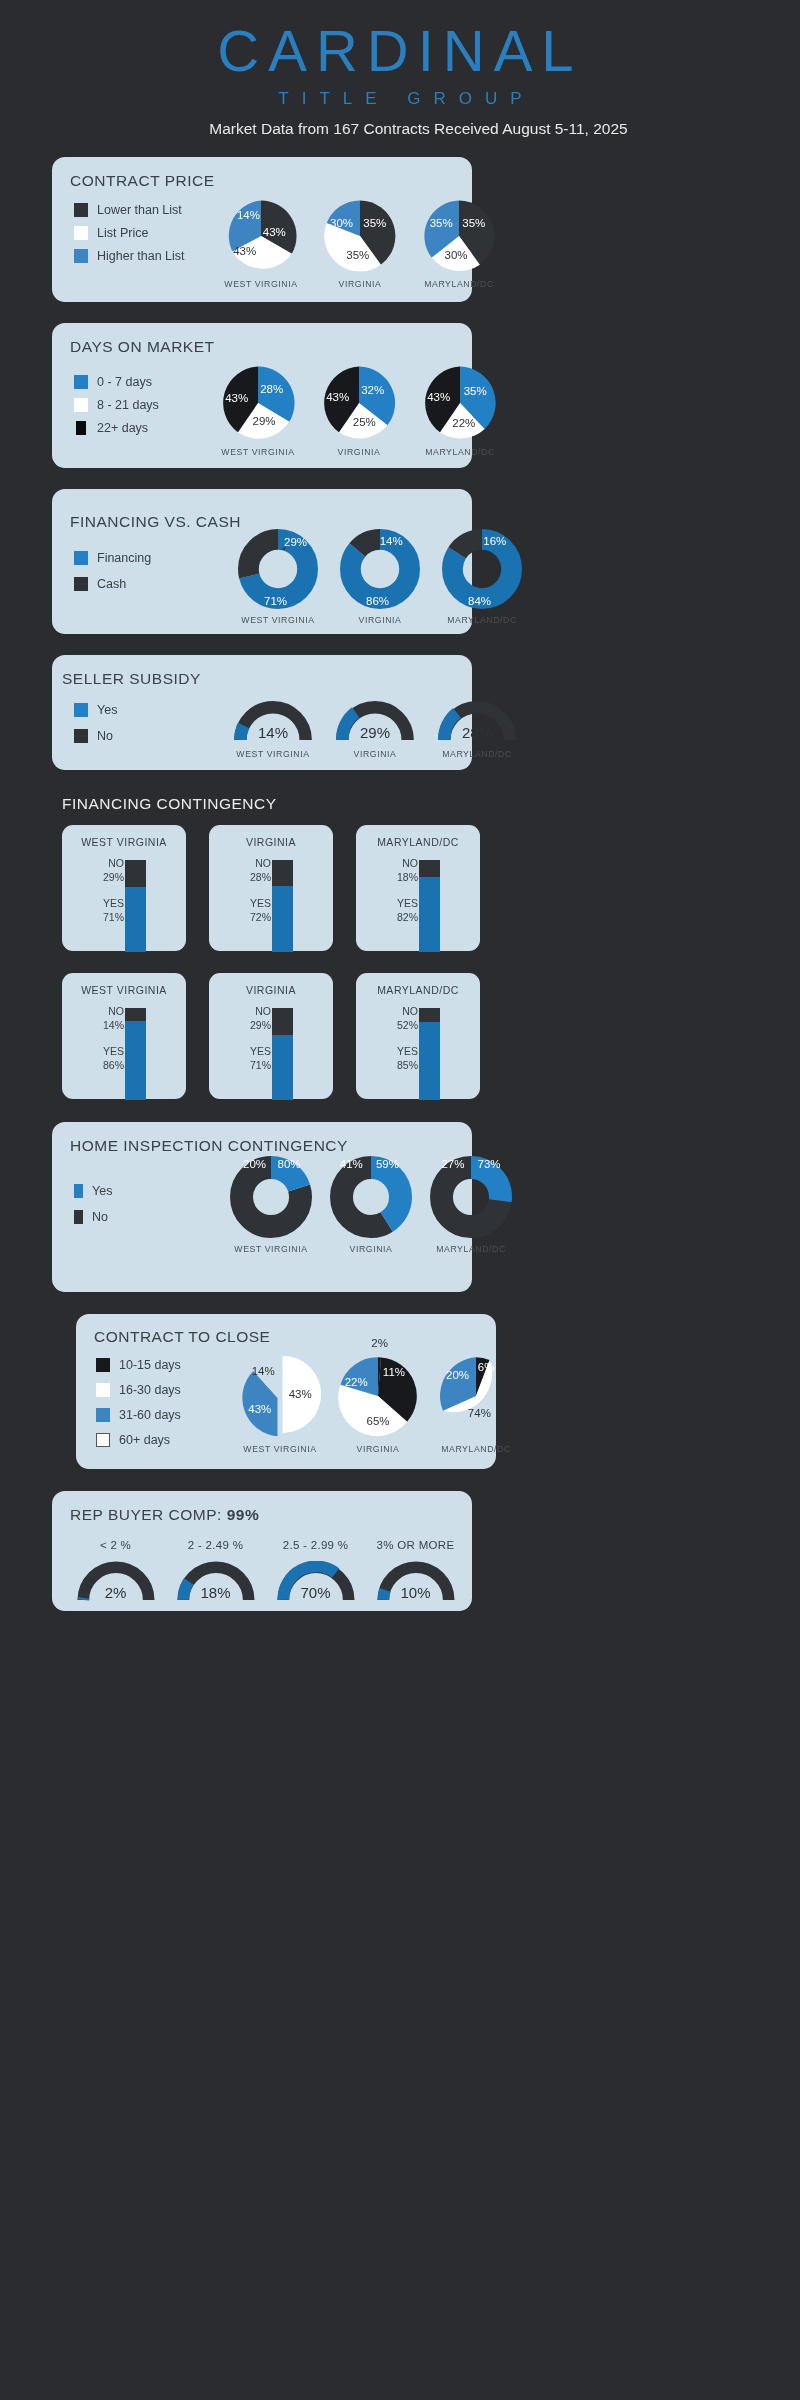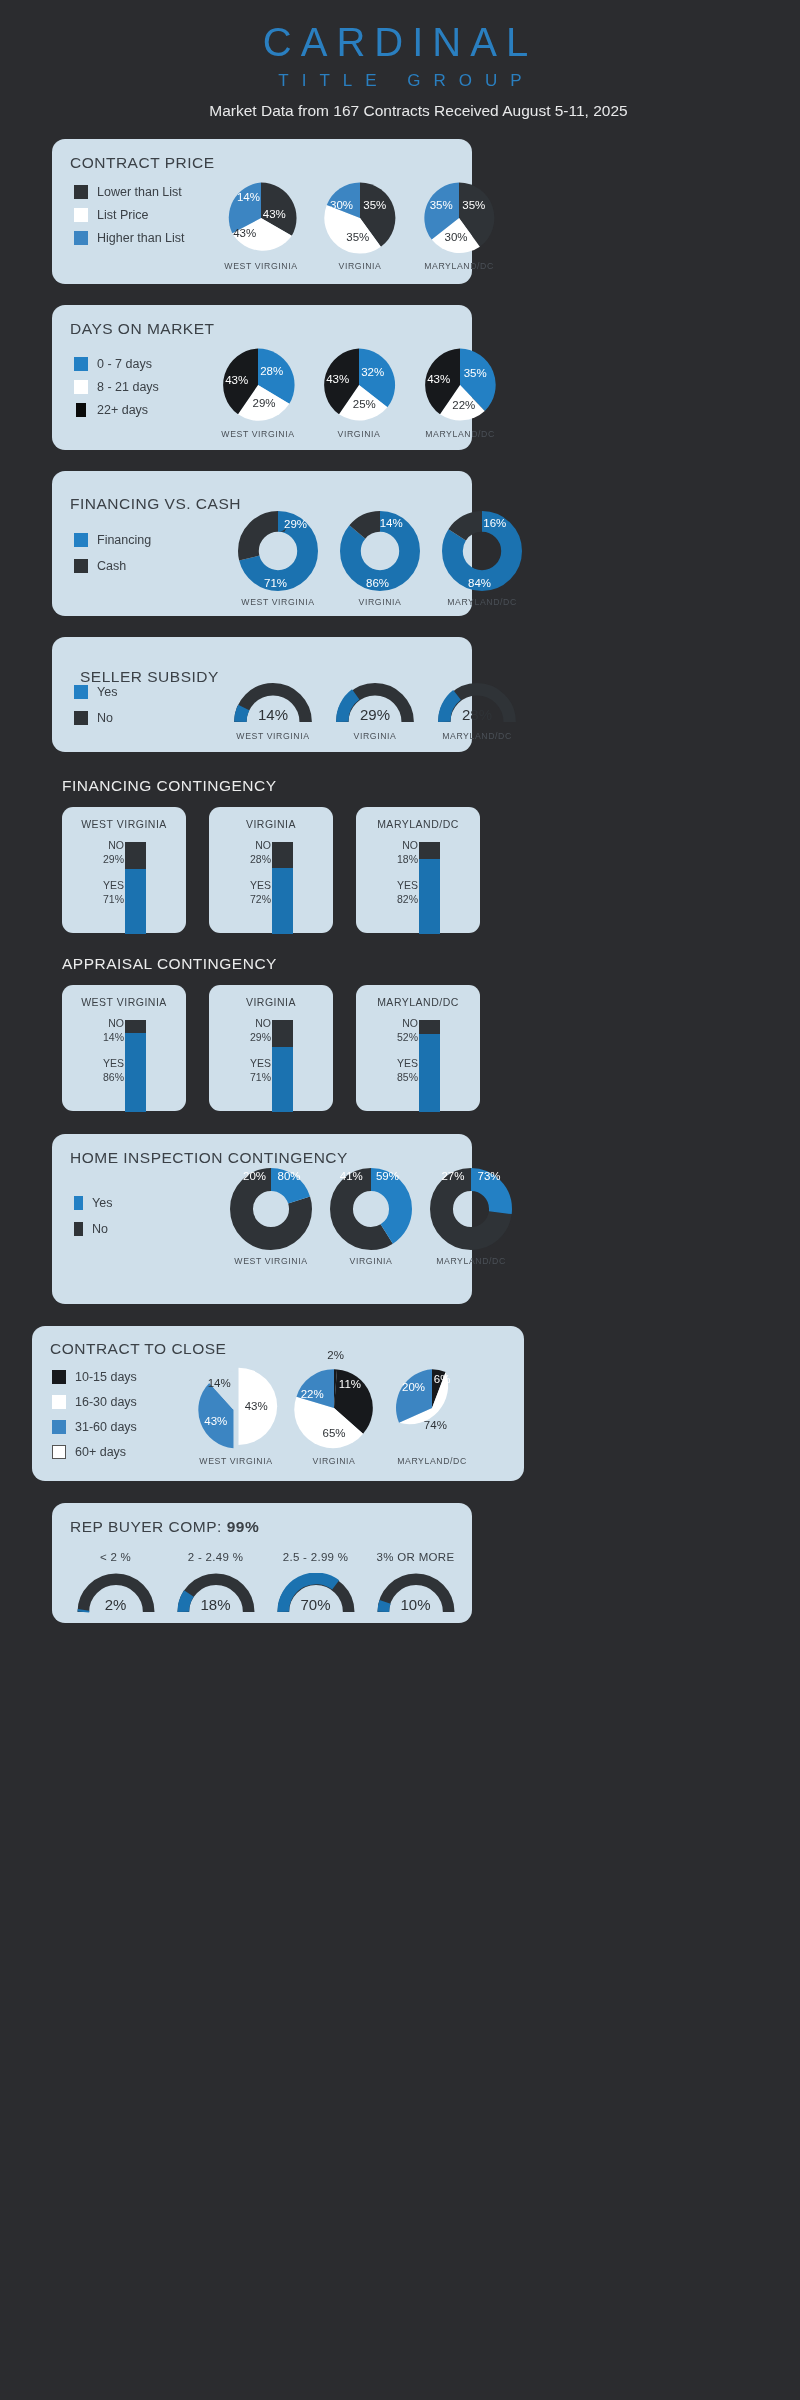--- a/index.html
+++ b/index.html
@@ -12,21 +12,21 @@
     width: 800px;
     height: 2400px;
     background: #2b2c2f;
     position: relative;
     overflow: hidden;
   }
 
   
   .header { padding-top: 22px; text-align: center; }
   .logo-main {
-    font-size: 40px;
+    font-size: 58px;
     letter-spacing: 9px;
     color: #2a7fc0;
     font-weight: 300;
     line-height: 1;
     font-family: "Liberation Sans", sans-serif;
   }
   .logo-sub {
     font-size: 17px;
     letter-spacing: 13px;
     color: #2a7fc0;
@@ -333,21 +333,21 @@
           </svg>
           <span class="pie-label lbl-light" style="left:66%;top:15%;">16%</span>
           <span class="pie-label lbl-light" style="left:47%;top:90%;">84%</span>
         </div>
         <div class="chart-caption">MARYLAND/DC</div>
       </div>
     </div>
   </div>
 
   <div class="card" style="width:420px;height:115px;margin-top:21px;margin-left:52px;">
-    <div class="card-title" style="position:absolute;left:28px;top:15px;margin-top:16px;">SELLER SUBSIDY</div>
+    <div class="card-title" style="position:absolute;left:10px;top:15px;">SELLER SUBSIDY</div>
     <div class="legend" style="position:absolute;left:22px;top:48px;gap:12px;">
       <div class="legend-row">
         <span class="swatch" style="background:#2380c4;"></span>
         <span class="legend-label">Yes</span>
       </div>
       <div class="legend-row">
         <span class="swatch" style="background:#2f3337;"></span>
         <span class="legend-label">No</span>
       </div>
     </div>
@@ -433,21 +433,20 @@
           <div class="vlabel" style="top:48px;">
             <div>YES</div>
             <div>82%</div>
           </div>
         </div>
       </div>
     </div>
   </div>
 
   <div style="margin-top:22px;">
-    <div class="section-title-outside" style="margin-left:62px;">APPRAISAL CONTINGENCY</div>
     <div class="charts-row" style="margin-left:62px;margin-top:12px;gap:23px;">
       <div class="vcard">
         <div class="vcard-title">WEST VIRGINIA</div>
         <div class="vbar-area">
           <div class="vbar">
             <div class="vbar-fill" style="height:86%;"></div>
           </div>
           <div class="vlabel" style="top:8px;">
             <div>NO</div>
             <div>14%</div>
@@ -535,21 +534,21 @@
             <circle cx="50" cy="50" r="36" fill="none" stroke="#2380c4" stroke-width="28" stroke-dasharray="61.0 165.1" transform="rotate(-90 50 50)"></circle>
           </svg>
           <span class="pie-label lbl-light" style="left:28%;top:10%;">27%</span>
           <span class="pie-label lbl-light" style="left:72%;top:10%;text-align:center;">73%</span>
         </div>
         <div class="chart-caption">MARYLAND/DC</div>
       </div>
     </div>
   </div>
 
-  <div class="card" style="width:492px;height:155px;margin-top:22px;margin-left:32px;">
+  <div class="card" style="width:420px;height:155px;margin-top:22px;margin-left:76px;">
     <div class="card-title" style="position:absolute;left:18px;top:14px;">CONTRACT TO CLOSE</div>
     <div class="legend" style="position:absolute;left:20px;top:44px;gap:11px;">
       <div class="legend-row">
         <span class="swatch" style="background:#17191c;"></span>
         <span class="legend-label">10-15 days</span>
       </div>
       <div class="legend-row">
         <span class="swatch" style="background:#ffffff;"></span>
         <span class="legend-label">16-30 days</span>
       </div>

